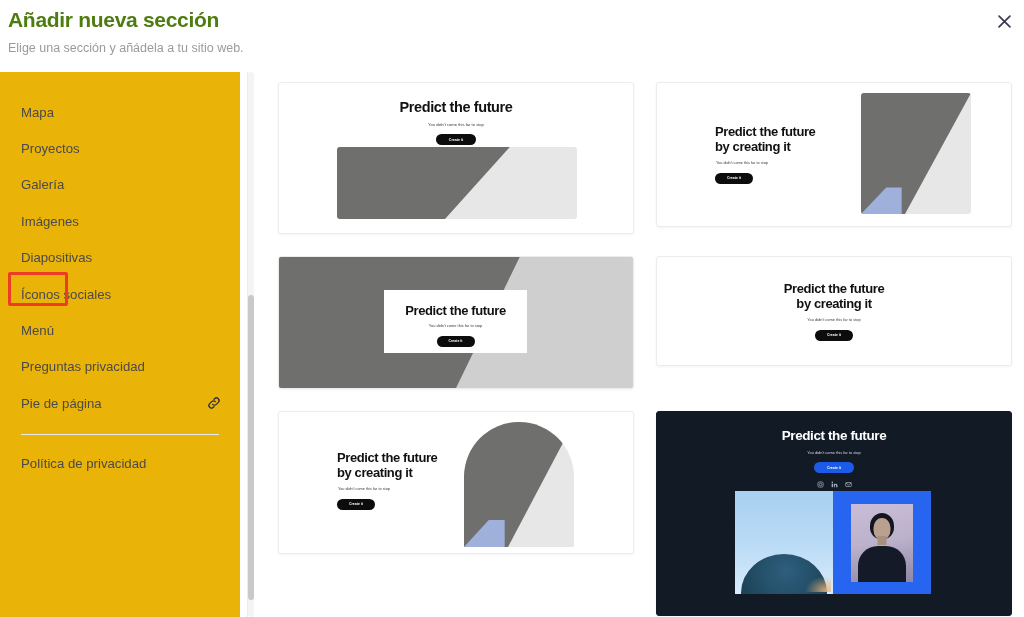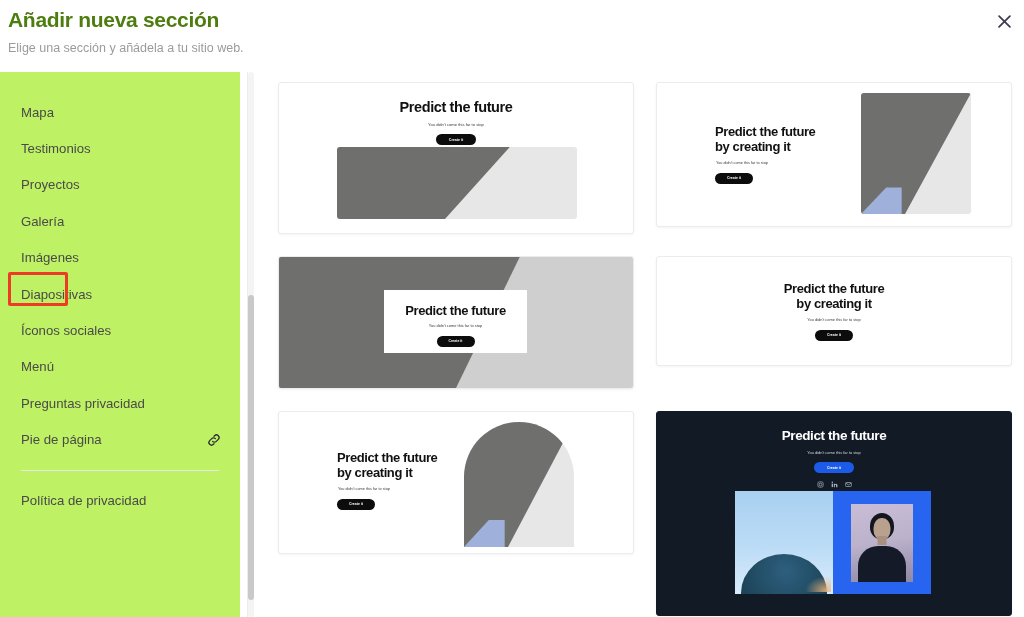--- a/index.html
+++ b/index.html
@@ -24,21 +24,21 @@
   .close-btn {
     position:absolute; right:8px; top:9px; width:24px; height:24px;
     display:flex; align-items:center; justify-content:center;
     cursor:pointer; color:#3c3c50;
   }
   .close-btn svg { width:13px; height:13px; }
 
   
   .sidebar {
     position:absolute; left:0; top:72px; width:240px; height:545px;
-    overflow:hidden; background:#bef264;
+    overflow:hidden; background:#eab308;
   }
   .nav-list { position:relative; padding-top:22px; }
   .nav-item {
     height:36.4px; display:flex; align-items:center;
     padding-left:21px; padding-right:18px;
     font-size:13.2px; color:#4a4a4a; cursor:pointer;
     justify-content:space-between;
   }
   .nav-item .label { white-space:nowrap; }
   .nav-item .link-icon { color:#2f2f3a; display:flex; align-items:center; }
@@ -238,23 +238,20 @@
           <line x1="11" y1="1" x2="1" y2="11"></line>
       </svg>
     </div>
   </div>
 
   <div class="sidebar">
     <div class="nav-list">
 
       <div class="nav-item">
         <span class="label">Mapa</span>
-      </div>
-      <div class="nav-item">
-        <span class="label">Testimonios</span>
       </div>
       <div class="nav-item">
         <span class="label">Proyectos</span>
       </div>
       <div class="nav-item">
         <span class="label">Galería</span>
       </div>
       <div class="nav-item">
         <span class="label">Imágenes</span>
       </div>

